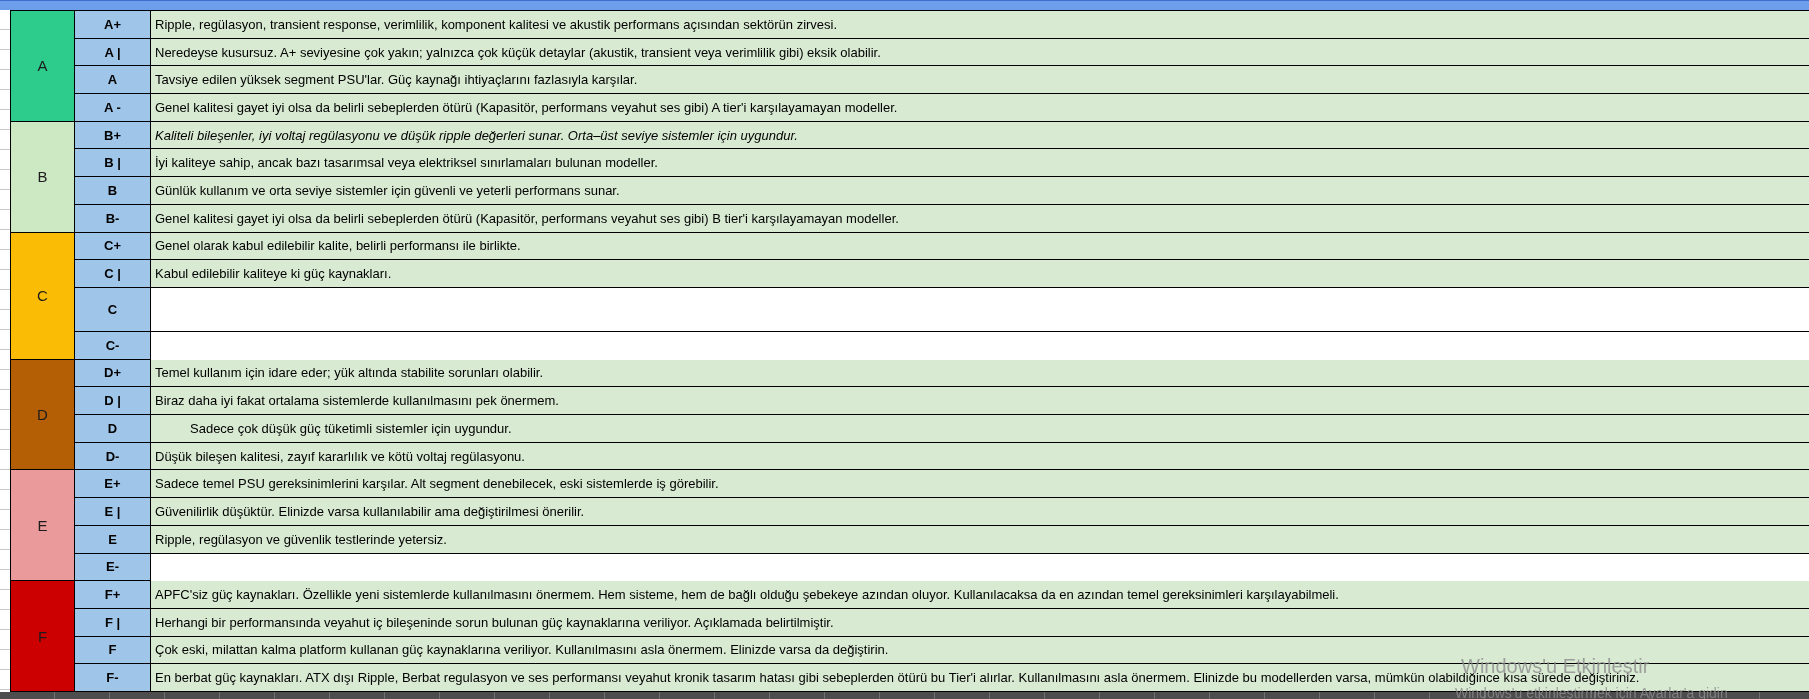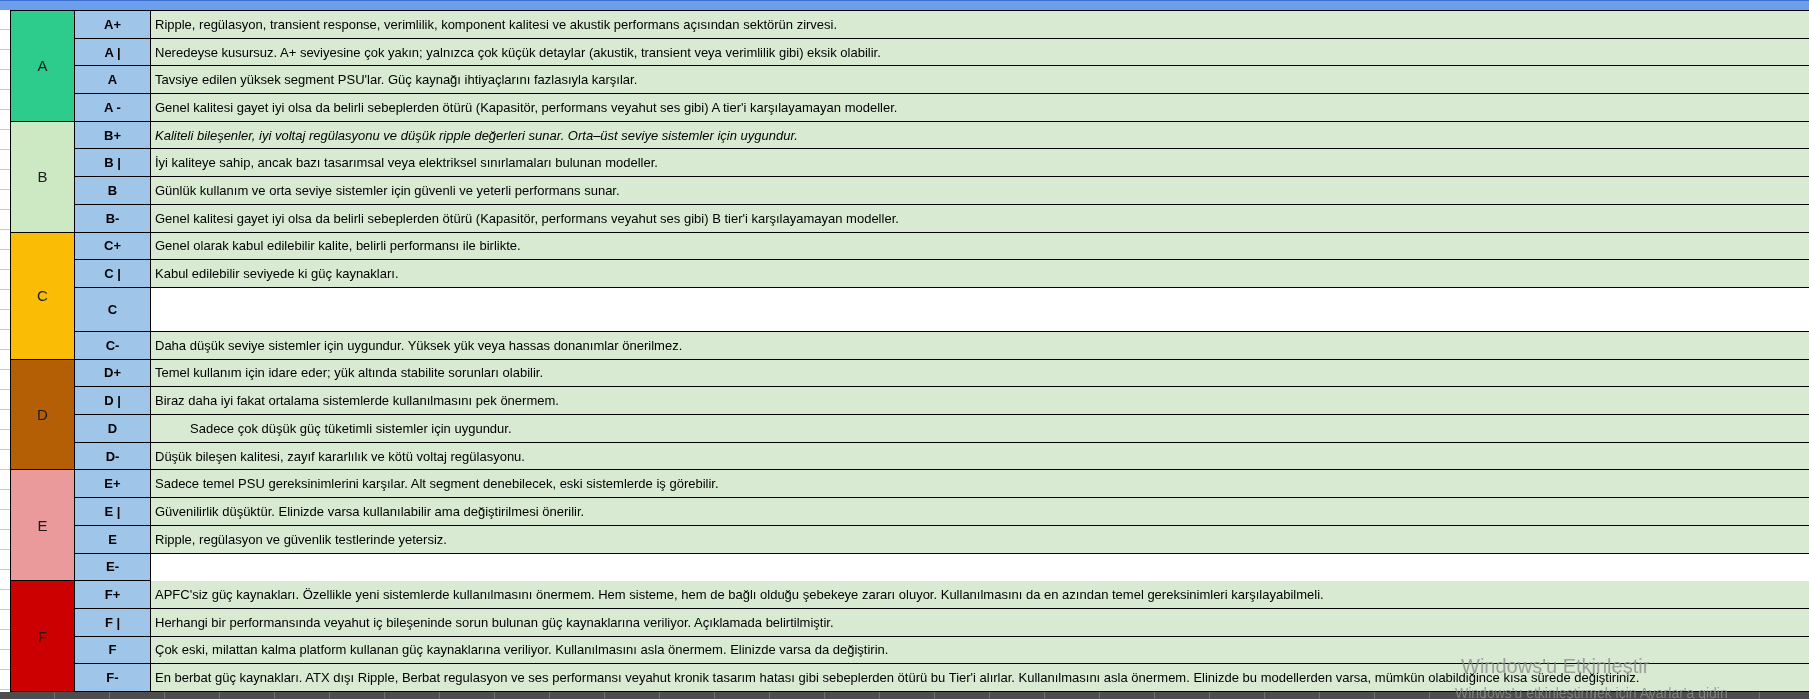--- a/index.html
+++ b/index.html
@@ -105,42 +105,41 @@
       <div class="desc-cell" style="grid-area: 5 / 3; font-style: italic;">Kaliteli bileşenler, iyi voltaj regülasyonu ve düşük ripple değerleri sunar. Orta–üst seviye sistemler için uygundur.</div>
       <div class="grade-cell" style="grid-area: 6 / 2;">B |</div>
       <div class="desc-cell" style="grid-area: 6 / 3;">İyi kaliteye sahip, ancak bazı tasarımsal veya elektriksel sınırlamaları bulunan modeller.</div>
       <div class="grade-cell" style="grid-area: 7 / 2;">B</div>
       <div class="desc-cell" style="grid-area: 7 / 3;">Günlük kullanım ve orta seviye sistemler için güvenli ve yeterli performans sunar.</div>
       <div class="grade-cell" style="grid-area: 8 / 2;">B-</div>
       <div class="desc-cell" style="grid-area: 8 / 3;">Genel kalitesi gayet iyi olsa da belirli sebeplerden ötürü (Kapasitör, performans veyahut ses gibi) B tier'i karşılayamayan modeller.</div>
       <div class="grade-cell" style="grid-area: 9 / 2;">C+</div>
       <div class="desc-cell" style="grid-area: 9 / 3;">Genel olarak kabul edilebilir kalite, belirli performansı ile birlikte.</div>
       <div class="grade-cell" style="grid-area: 10 / 2;">C |</div>
-      <div class="desc-cell" style="grid-area: 10 / 3;">Kabul edilebilir seviyede ki güç kaynakları.</div>
+      <div class="desc-cell" style="grid-area: 10 / 3;">Kabul edilebilir kaliteye ki güç kaynakları.</div>
       <div class="grade-cell" style="grid-area: 11 / 2;">C</div>
       <div class="desc-cell" style="grid-area: 11 / 3; margin-top: 43px;">Ortalama sistemler için yeterli.</div>
       <div class="grade-cell" style="grid-area: 12 / 2;">C-</div>
-      <div class="desc-cell" style="grid-area: 12 / 3;">Daha düşük seviye sistemler için uygundur. Yüksek yük veya hassas donanımlar önerilmez.</div>
       <div class="grade-cell" style="grid-area: 13 / 2;">D+</div>
       <div class="desc-cell" style="grid-area: 13 / 3;">Temel kullanım için idare eder; yük altında stabilite sorunları olabilir.</div>
       <div class="grade-cell" style="grid-area: 14 / 2;">D |</div>
       <div class="desc-cell" style="grid-area: 14 / 3;">Biraz daha iyi fakat ortalama sistemlerde kullanılmasını pek önermem.</div>
       <div class="grade-cell" style="grid-area: 15 / 2;">D</div>
       <div class="desc-cell" style="grid-area: 15 / 3; padding-left: 39px;">Sadece çok düşük güç tüketimli sistemler için uygundur.</div>
       <div class="grade-cell" style="grid-area: 16 / 2;">D-</div>
       <div class="desc-cell" style="grid-area: 16 / 3;">Düşük bileşen kalitesi, zayıf kararlılık ve kötü voltaj regülasyonu.</div>
       <div class="grade-cell" style="grid-area: 17 / 2;">E+</div>
       <div class="desc-cell" style="grid-area: 17 / 3;">Sadece temel PSU gereksinimlerini karşılar. Alt segment denebilecek, eski sistemlerde iş görebilir.</div>
       <div class="grade-cell" style="grid-area: 18 / 2;">E |</div>
       <div class="desc-cell" style="grid-area: 18 / 3;">Güvenilirlik düşüktür. Elinizde varsa kullanılabilir ama değiştirilmesi önerilir.</div>
       <div class="grade-cell" style="grid-area: 19 / 2;">E</div>
       <div class="desc-cell" style="grid-area: 19 / 3;">Ripple, regülasyon ve güvenlik testlerinde yetersiz.</div>
       <div class="grade-cell" style="grid-area: 20 / 2;">E-</div>
       <div class="grade-cell" style="grid-area: 21 / 2;">F+</div>
-      <div class="desc-cell" style="grid-area: 21 / 3;">APFC'siz güç kaynakları. Özellikle yeni sistemlerde kullanılmasını önermem. Hem sisteme, hem de bağlı olduğu şebekeye zararı oluyor. Kullanılmasını da en azından temel gereksinimleri karşılayabilmeli.</div>
+      <div class="desc-cell" style="grid-area: 21 / 3;">APFC'siz güç kaynakları. Özellikle yeni sistemlerde kullanılmasını önermem. Hem sisteme, hem de bağlı olduğu şebekeye azından oluyor. Kullanılacaksa da en azından temel gereksinimleri karşılayabilmeli.</div>
       <div class="grade-cell" style="grid-area: 22 / 2;">F |</div>
       <div class="desc-cell" style="grid-area: 22 / 3;">Herhangi bir performansında veyahut iç bileşeninde sorun bulunan güç kaynaklarına veriliyor. Açıklamada belirtilmiştir.</div>
       <div class="grade-cell" style="grid-area: 23 / 2;">F</div>
       <div class="desc-cell" style="grid-area: 23 / 3; text-align: right;">Çok eski, milattan kalma platform kullanan güç kaynaklarına veriliyor. Kullanılmasını asla önermem. Elinizde varsa da değiştirin.</div>
       <div class="grade-cell" style="grid-area: 24 / 2;">F-</div>
       <div class="desc-cell" style="grid-area: 24 / 3;">En berbat güç kaynakları. ATX dışı Ripple, Berbat regulasyon ve ses performansı veyahut kronik tasarım hatası gibi sebeplerden ötürü bu Tier'i alırlar. Kullanılmasını asla önermem. Elinizde bu modellerden varsa, mümkün olabildiğince kısa sürede değiştiriniz.</div>
     </div>
   <div class="bottombar"></div>
   <div class="watermark">
     <div class="wm-line1">Windows'u Etkinleştir</div>

